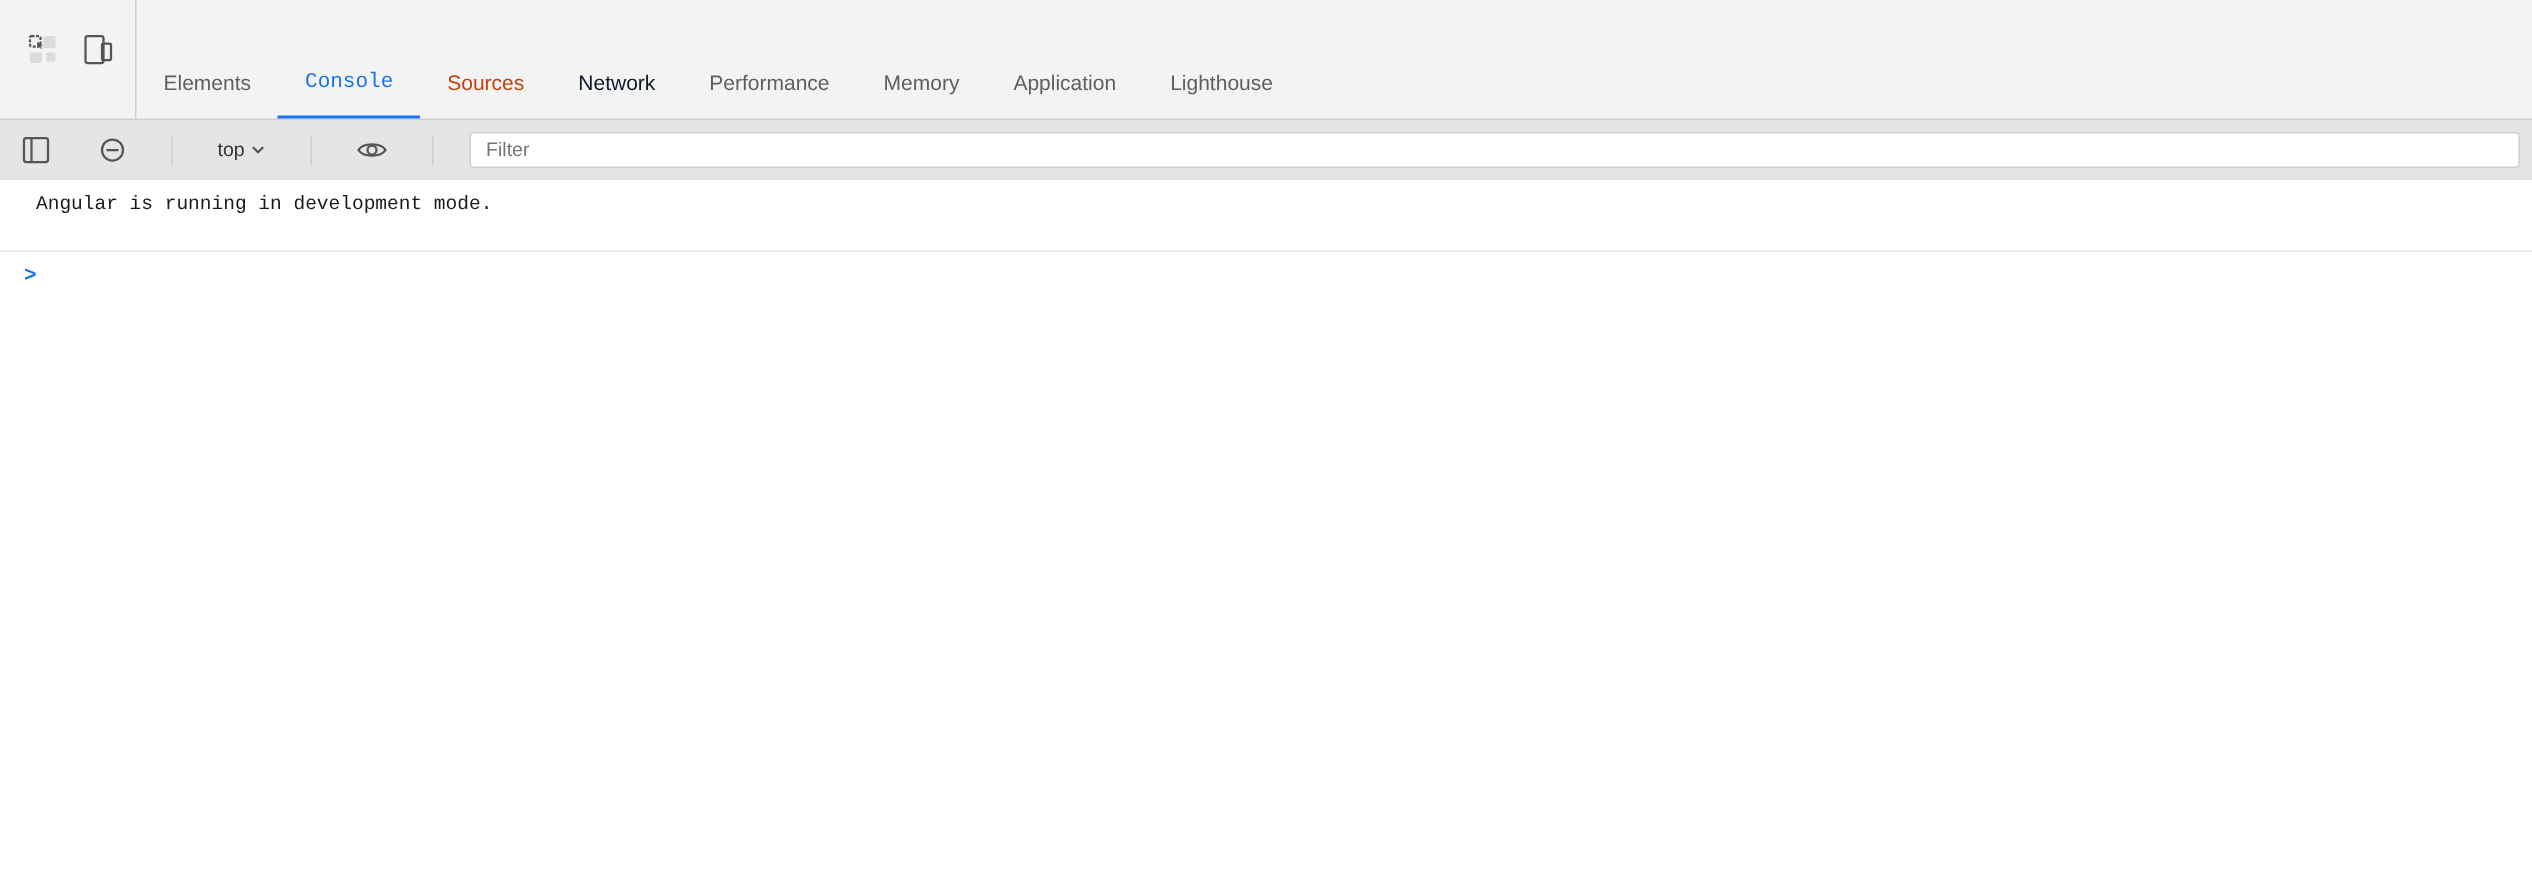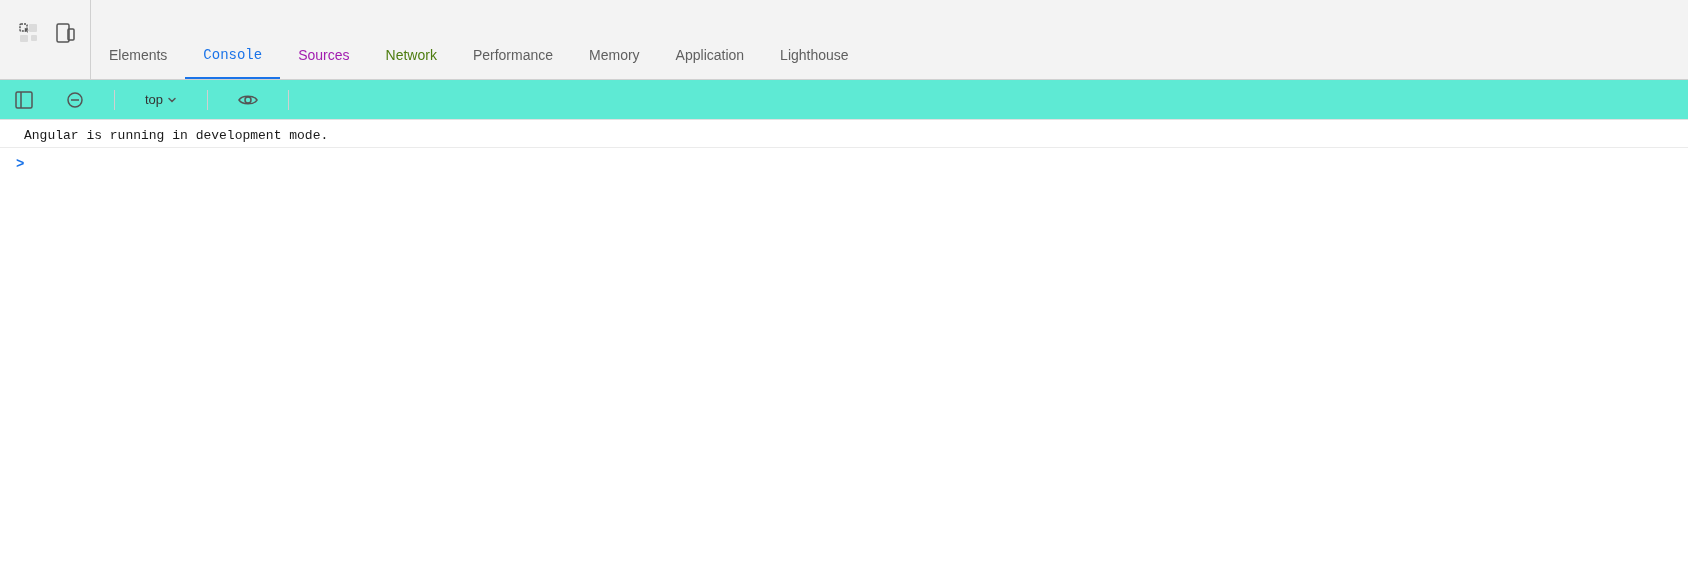--- a/index.html
+++ b/index.html
@@ -43,42 +43,42 @@
     </button>
   </div>
 
   <div style="display:flex; align-items:flex-end; height:100; padding-bottom:0;">
     <div style="padding:0 18px 14px 18px;cursor:pointer;font-size:14px;color:#5f5f5f;border-bottom:2px solid transparent;height:100%;display:flex;align-items:flex-end;white-space:nowrap;text-align:right;">
       <span>Elements</span>
     </div>
     <div style="padding:0 18px 14px 18px;cursor:pointer;font-size:14px;color:#1a73e8;border-bottom:2px solid #1a73e8;height:100%;display:flex;align-items:flex-end;white-space:nowrap;font-family:Liberation Mono, monospace;">
       <span>Console</span>
     </div>
-    <div style="padding:0 18px 14px 18px;cursor:pointer;font-size:14px;color:#a21caf;border-bottom:2px solid transparent;height:100%;display:flex;align-items:flex-end;white-space:nowrap;">
+    <div style="padding:0 18px 14px 18px;cursor:pointer;font-size:14px;color:#c2410c;border-bottom:2px solid transparent;height:100%;display:flex;align-items:flex-end;white-space:nowrap;">
       <span>Sources</span>
     </div>
-    <div style="padding:0 18px 14px 18px;cursor:pointer;font-size:14px;color:#4d7c0f;border-bottom:2px solid transparent;height:100%;display:flex;align-items:flex-end;white-space:nowrap;margin-top:43px;">
+    <div style="padding:0 18px 14px 18px;cursor:pointer;font-size:14px;color:#0f172a;border-bottom:2px solid transparent;height:100%;display:flex;align-items:flex-end;white-space:nowrap;margin-top:43px;">
       <span>Network</span>
     </div>
     <div style="padding:0 18px 14px 18px;cursor:pointer;font-size:14px;color:#5f5f5f;border-bottom:2px solid transparent;height:100%;display:flex;align-items:flex-end;white-space:nowrap;">
       <span>Performance</span>
     </div>
     <div style="padding:0 18px 14px 18px;cursor:pointer;font-size:14px;color:#5f5f5f;border-bottom:2px solid transparent;height:100%;display:flex;align-items:flex-end;white-space:nowrap;">
       <span>Memory</span>
     </div>
     <div style="padding:0 18px 14px 18px;cursor:pointer;font-size:14px;color:#5f5f5f;border-bottom:2px solid transparent;height:100%;display:flex;align-items:flex-start;white-space:nowrap;margin-top:48px;">
       <span>Application</span>
     </div>
     <div style="padding:0 18px 14px 18px;cursor:pointer;font-size:14px;color:#5f5f5f;border-bottom:2px solid transparent;height:100%;display:flex;align-items:flex-end;white-space:nowrap;">
       <span>Lighthouse</span>
     </div>
   </div>
 </div>
 
-<div style="display:flex;align-items:center;height:40px;border-bottom:1px solid #e0e0e0;padding:0 8px;gap:20px;background:#5eead4;">
+<div style="display:flex;align-items:center;height:40px;border-bottom:1px solid #e0e0e0;padding:0 8px;gap:20px;background:#e5e5e5;">
 
   <button style="background:none;border:none;cursor:pointer;padding:4px 6px;border-radius:3px;color:#555;display:flex;align-items:center;font-size:18px;">
     <svg width="20" height="20" viewBox="0 0 20 20" fill="none">
       <rect x="2" y="2" width="16" height="16" rx="1.5" stroke="#555" stroke-width="1.5" fill="none"></rect>
       <line x1="7" y1="2" x2="7" y2="18" stroke="#555" stroke-width="1.5"></line>
     </svg>
   </button>
 
   <button style="background:none;border:none;cursor:pointer;padding:4px 6px;border-radius:3px;color:#555;display:flex;align-items:center;">
     <svg width="18" height="18" viewBox="0 0 18 18" fill="none">
@@ -100,25 +100,26 @@
 
   <button style="background:none;border:none;cursor:pointer;padding:4px 6px;border-radius:3px;color:#555;display:flex;align-items:center;">
     <svg width="20" height="20" viewBox="0 0 20 20" fill="none">
       <path d="M1 10 C4 5 16 5 19 10 C16 15 4 15 1 10Z" stroke="#555" stroke-width="1.5" fill="none"></path>
       <circle cx="10" cy="10" r="3" stroke="#555" stroke-width="1.5" fill="none"></circle>
     </svg>
   </button>
 
   <div style="width:1px;height:20px;background:#d0d0d0;margin:0 4px;"></div>
 
+  <input type="text" style="flex: 1 1 0%; border: 1px solid rgb(208, 208, 208); border-radius: 3px; padding: 4px 10px; font-size: 13px; outline: none; color: rgb(85, 85, 85); background: rgb(255, 255, 255); height: 24px;" placeholder="Filter">
 </div>
 
 <div style="background:#fff;padding:0;">
 
-  <div style="display:flex;align-items:flex-start;border-bottom:1px solid #ebebeb;min-height:28px;padding:8px 0 4px 24px;">
+  <div style="display:flex;align-items:flex-start;border-bottom:1px solid #ebebeb;min-height:28px;padding:8px 0 24px 24px;">
     <span style="font-family:'Consolas','Monaco','Courier New',monospace;font-size:13px;color:#1a1a1a;white-space:pre;">Angular is running in development mode.</span>
   </div>
 
 
   <div style="display:flex;align-items:center;padding:8px 0 8px 16px;min-height:32px;">
     <span style="color:#1a73e8;font-size:14px;font-weight:bold;margin-right:10px;font-family:'Consolas','Monaco','Courier New',monospace;">&gt;</span>
     <input type="text" style="flex: 1 1 0%; border: none; outline: none; font-family: Consolas, Monaco, &quot;Courier New&quot;, monospace; font-size: 13px; color: rgb(51, 51, 51); background: transparent;">
   </div>
 </div>
 

